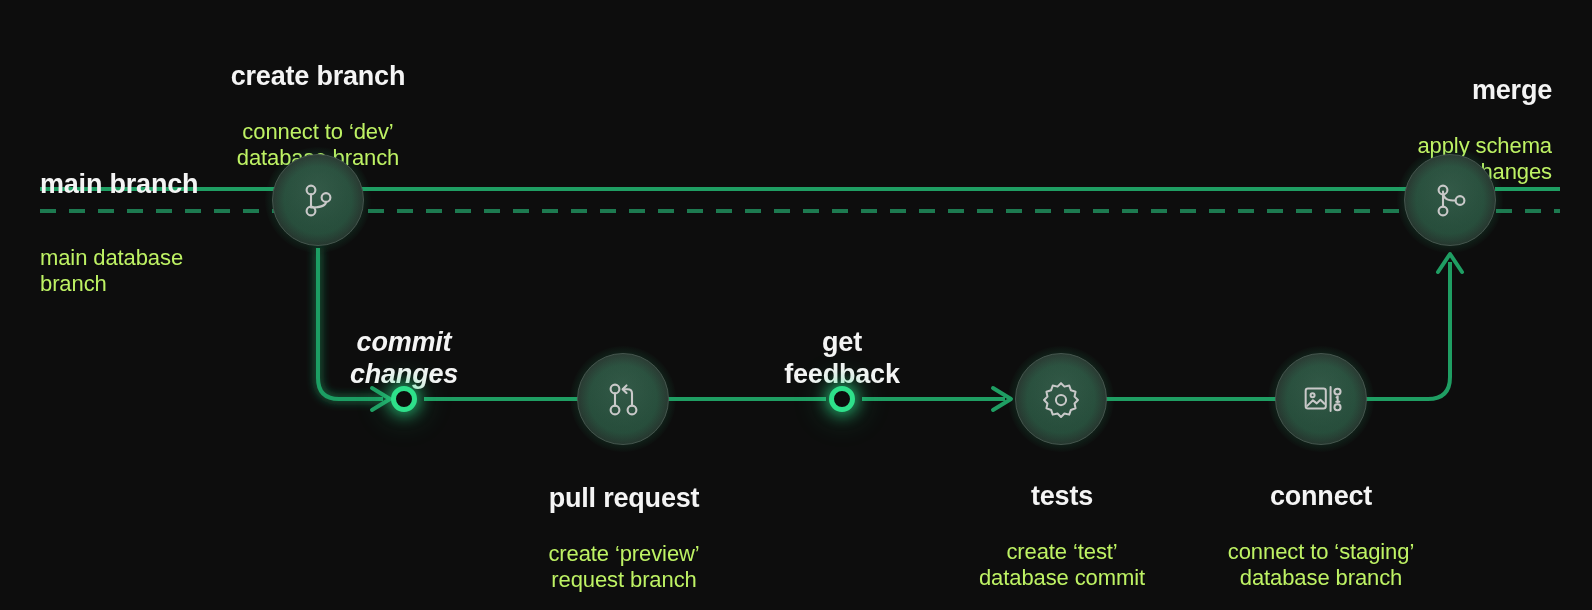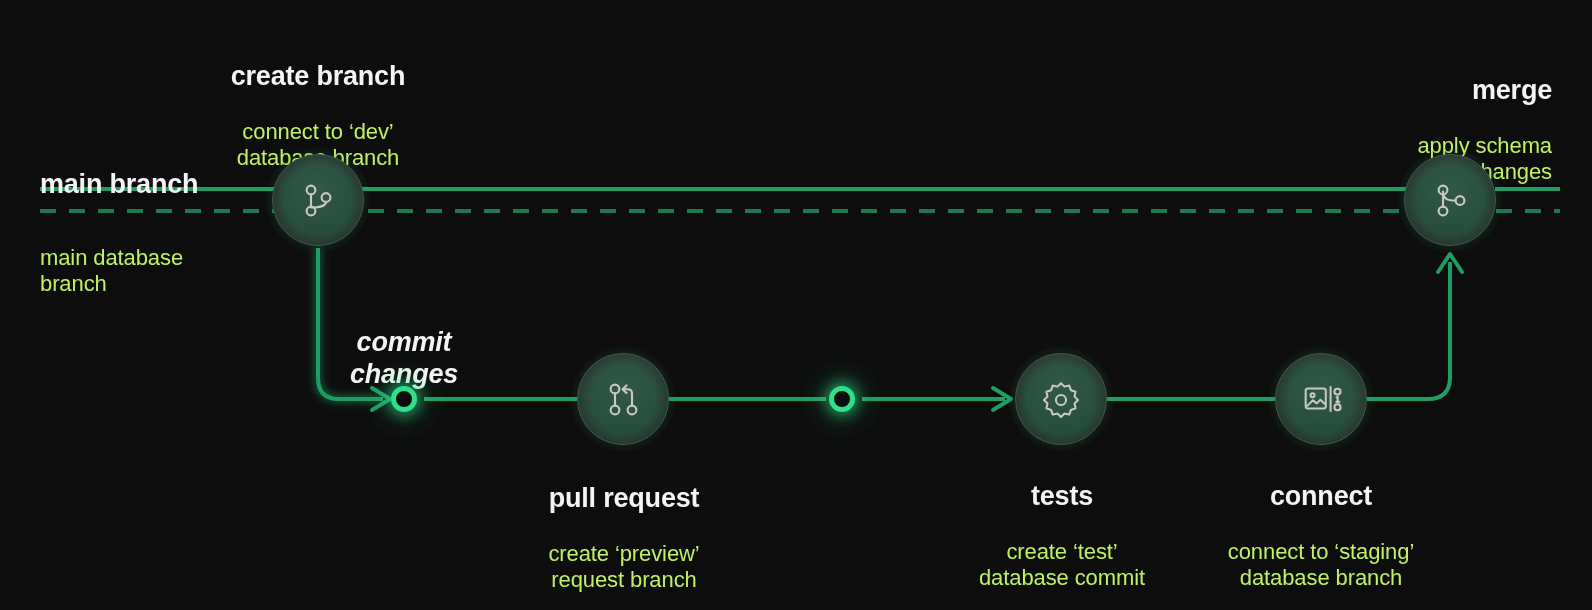--- a/index.html
+++ b/index.html
@@ -193,20 +193,24 @@
         <path d="M25.5 8.4 L21.6 12.2 L25.5 16"></path>
       </svg>
     </span>
   </div>
   <div class="lbl center" style="left:474px; top:464px; width:300px;text-align:center;">
     <span class="title">pull request</span>
     <span class="sub">create ‘preview’
 request branch</span>
   </div>
 
+  <div class="lbl center" style="left:742px; top:308px; width:200px;">
+    <span class="title">get
+feedback</span>
+  </div>
   <div class="ring" style="left:829px; top:386px;"></div>
 
   <div class="node" style="left:1015px; top:353px;">
     <span>
       <svg width="46" height="46" viewBox="0 0 48 48" fill="none" stroke="#c9c9c9" stroke-width="2.1" stroke-linejoin="round" stroke-linecap="round">
         <path d="M24 7.5 L27.6 11.1 L32.6 10 L34.3 14.8 L39.2 16.5 L38.1 21.5
                  L41.7 25.1 L38.1 28.7 L39.2 33.7 L34.3 35.4 L32.6 40.3
                  L27.6 39.2 L24 42.8 L20.4 39.2 L15.4 40.3 L13.7 35.4
                  L8.8 33.7 L9.9 28.7 L6.3 25.1 L9.9 21.5 L8.8 16.5
                  L13.7 14.8 L15.4 10 L20.4 11.1 Z"></path>

